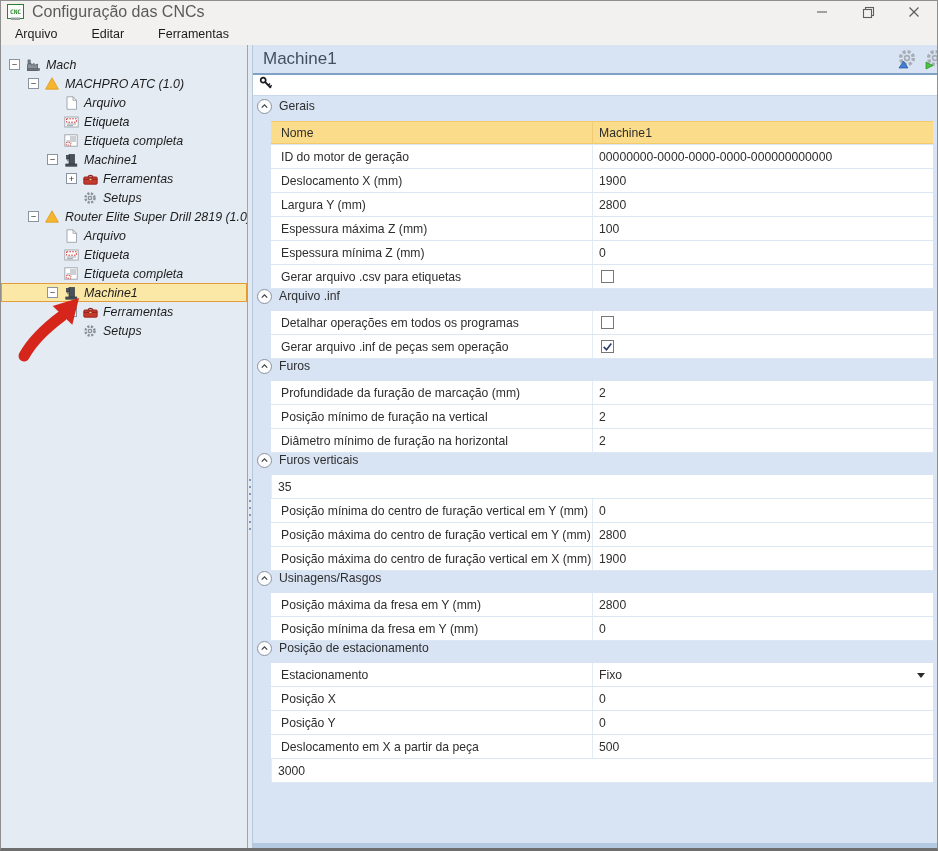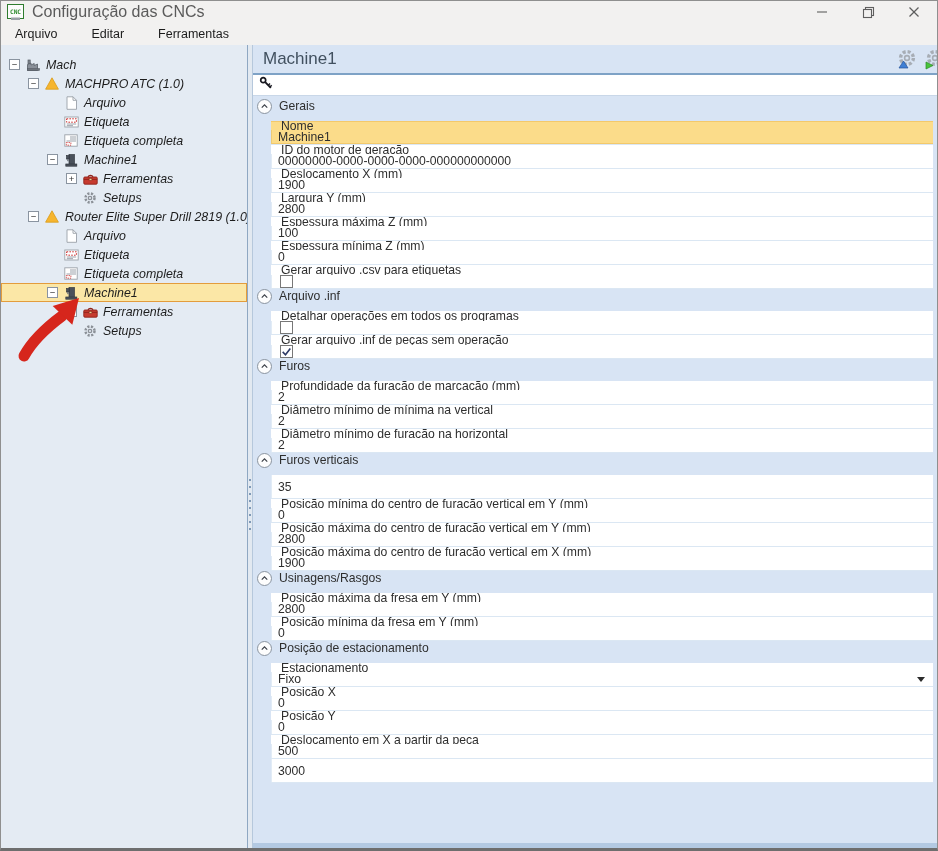--- a/index.html
+++ b/index.html
@@ -45,21 +45,21 @@
   
   .filter-row{height:21px;background:#fff;border-bottom:1px solid #c9d7e8;display:flex;align-items:center;padding-left:6px;margin-bottom:3px;}
   .filter-row input{flex:1;border:none;outline:none;background:transparent;font-size:12px;margin-left:6px;font-family:inherit;}
   
   .property-grid{flex:1;padding-right:4px;overflow:hidden;}
   .section-header{height:22px;display:flex;align-items:flex-start;gap:7px;padding-left:4px;cursor:default;}
   .section-header .chev{width:15px;height:15px;min-width:15px;border:1px solid #8a94a0;border-radius:50%;
     background:#fdfdfd;display:inline-flex;align-items:center;justify-content:center;}
   .section-title{font-size:12.2px;color:#2e2e2e;}
   .prop-row{height:24px;margin-left:18px;background:#fff;border-bottom:1px solid #dbe7f3;
-    display:flex;align-items:stretch;font-size:12.2px;color:#2e2e2e;cursor:default;flex-direction:column;}
+    display:flex;align-items:stretch;font-size:12.2px;color:#2e2e2e;cursor:default;}
   .prop-label{width:48.5%;display:flex;align-items:center;padding-left:10px;white-space:nowrap;overflow:hidden;}
   .prop-value{flex:1;display:flex;align-items:center;padding-left:6px;border-left:1px solid #e2ecf6;position:relative;white-space:nowrap;}
   .prop-row.selected{background:#fbdc8a;box-shadow:inset 0 1px 0 #f3c96b, inset 0 -1px 0 #f3c96b;}
   .prop-row.selected .prop-value{border-left-color:#eecb74;}
   .checkbox{width:13px;height:13px;border:1px solid #777;background:#fff;display:inline-flex;align-items:center;justify-content:center;margin-left:2px;}
   .dd-caret{position:absolute;right:8px;top:50%;margin-top:-2px;width:0;height:0;
     border-left:4.5px solid transparent;border-right:4.5px solid transparent;border-top:5px solid #2b2b2b;}
   .footer-strip{height:5px;background:#b3c9e2;}
 </style>
 </head>
@@ -401,21 +401,21 @@
             </span>
             <span class="section-title">Furos</span>
           </div>
           <div class="prop-row">
             <span class="prop-label">Profundidade da furação de marcação (mm)</span>
             <div class="prop-value">
               <span>2</span>
             </div>
           </div>
           <div class="prop-row">
-            <span class="prop-label">Diâmetro mínimo de mínima na vertical</span>
+            <span class="prop-label">Posição mínimo de furação na vertical</span>
             <div class="prop-value">
               <span>2</span>
             </div>
           </div>
           <div class="prop-row">
             <span class="prop-label">Diâmetro mínimo de furação na horizontal</span>
             <div class="prop-value">
               <span>2</span>
             </div>
           </div>

